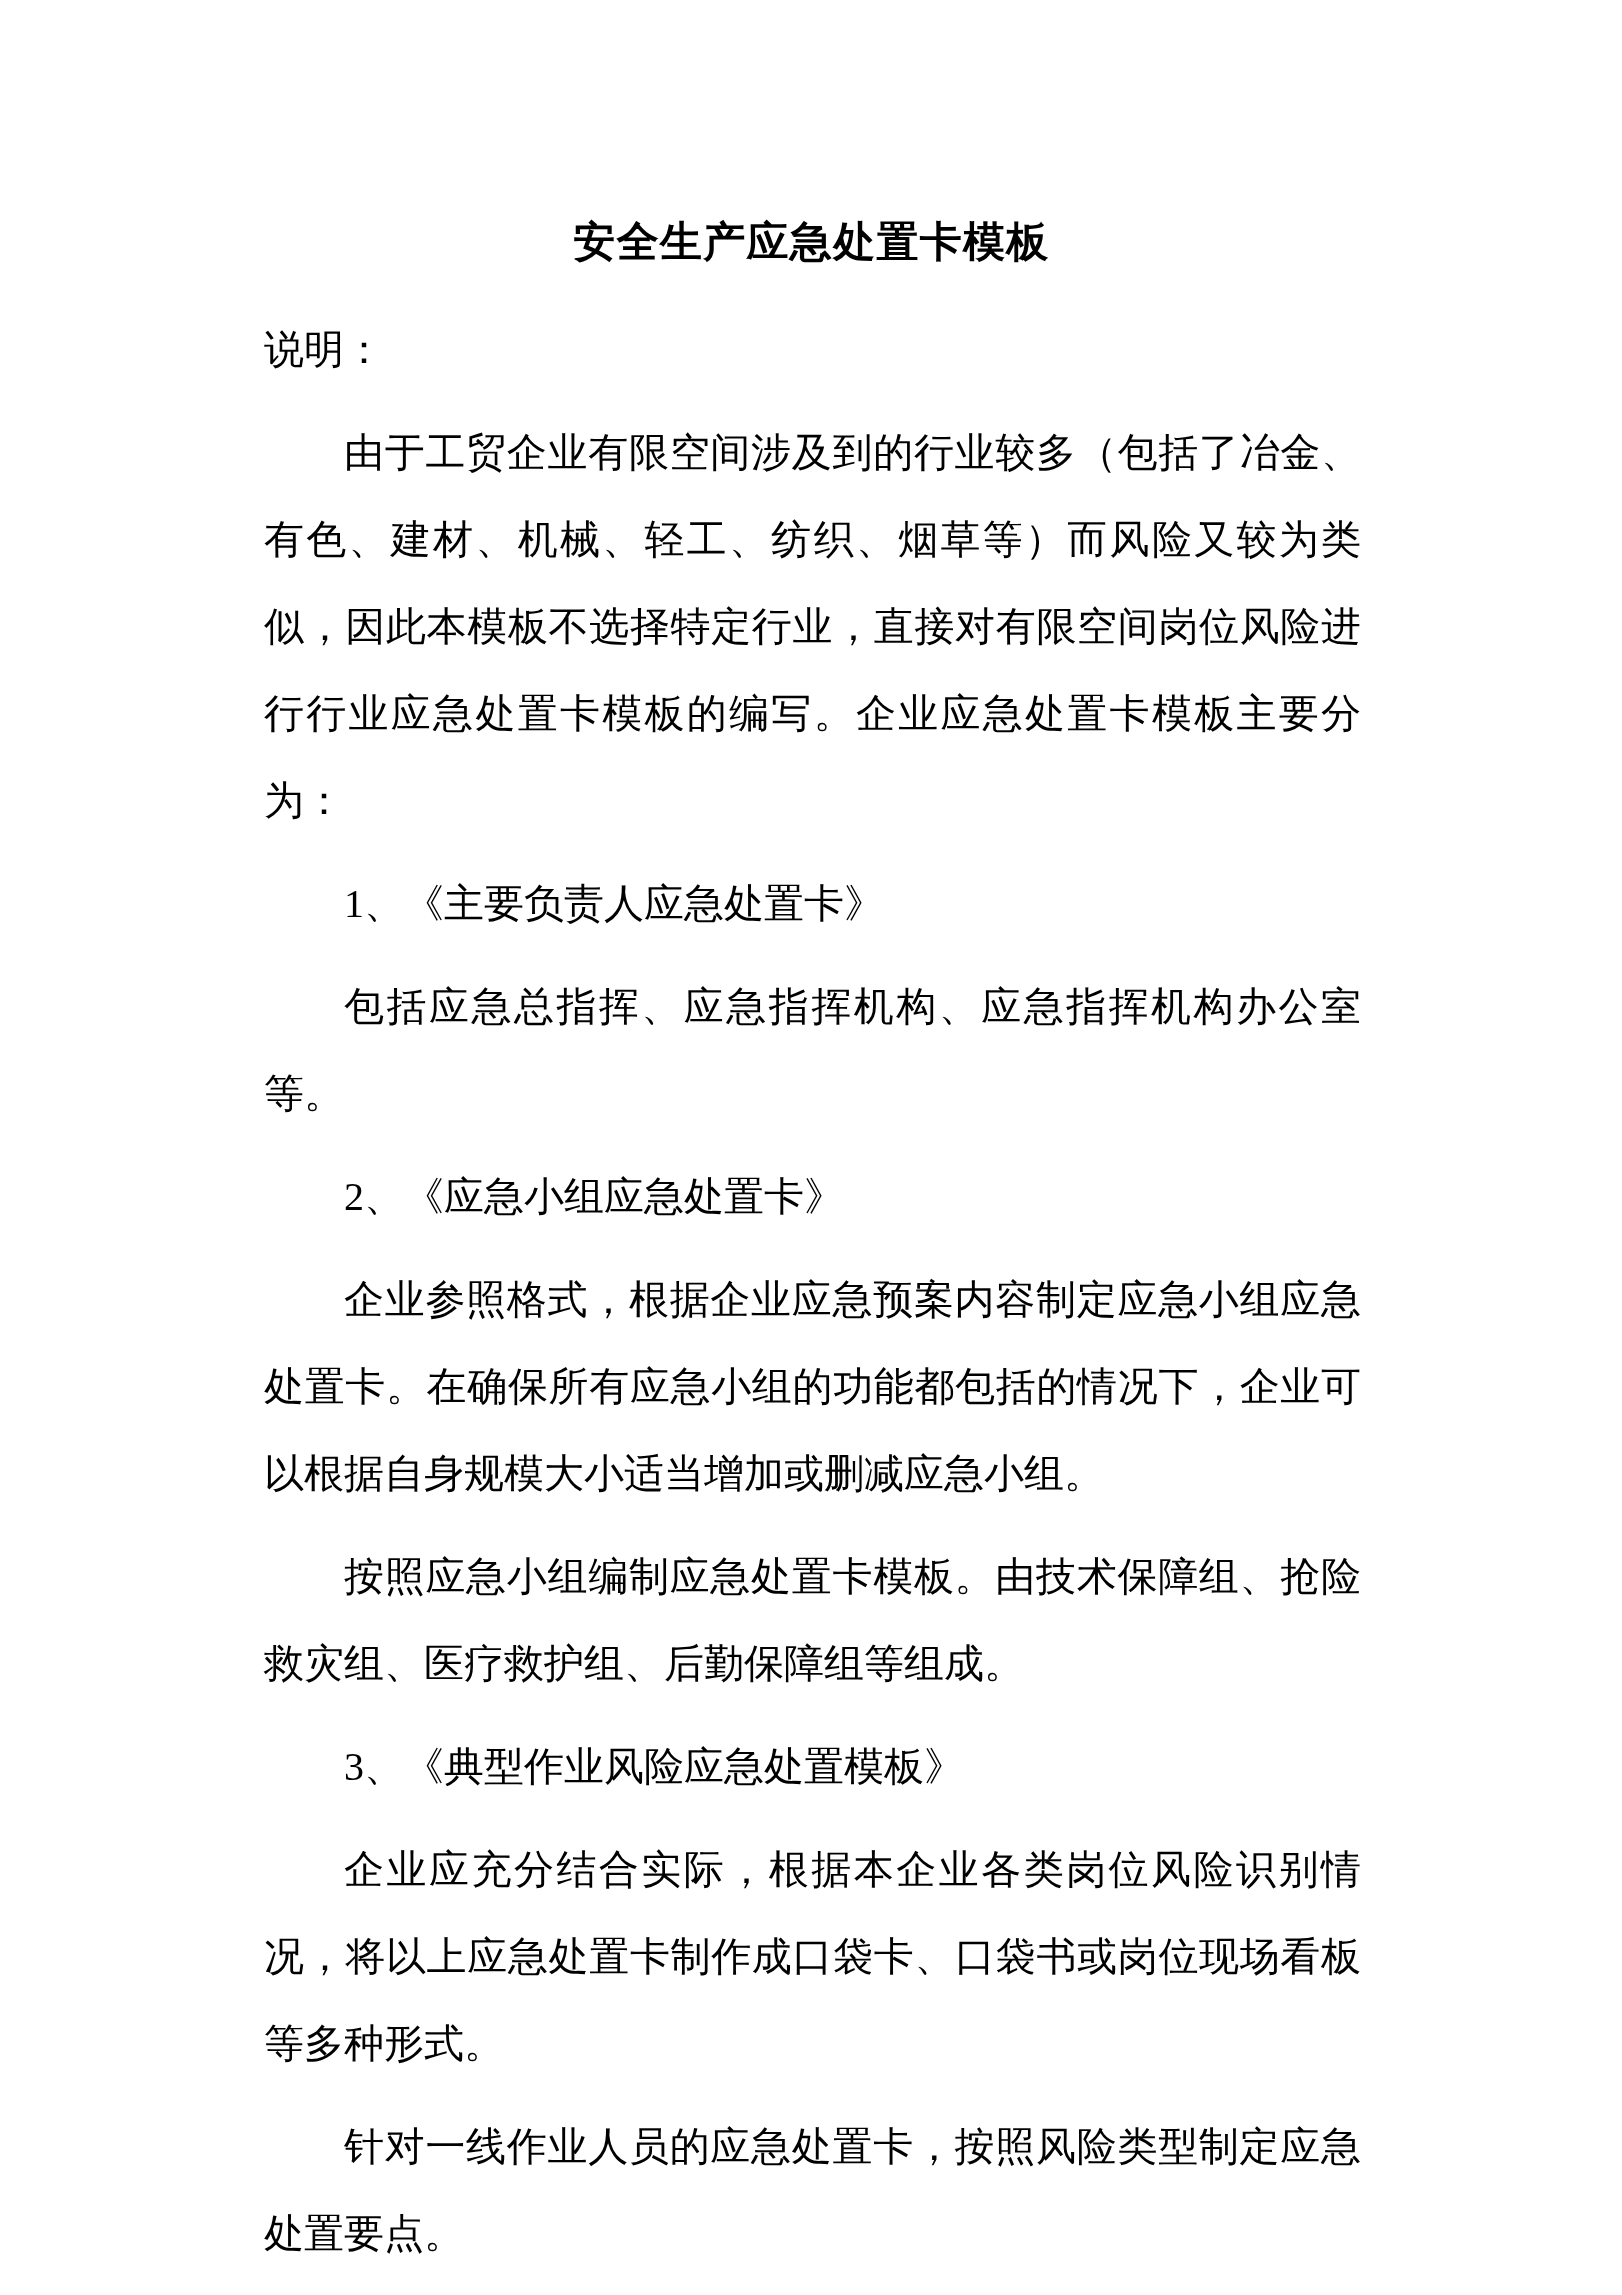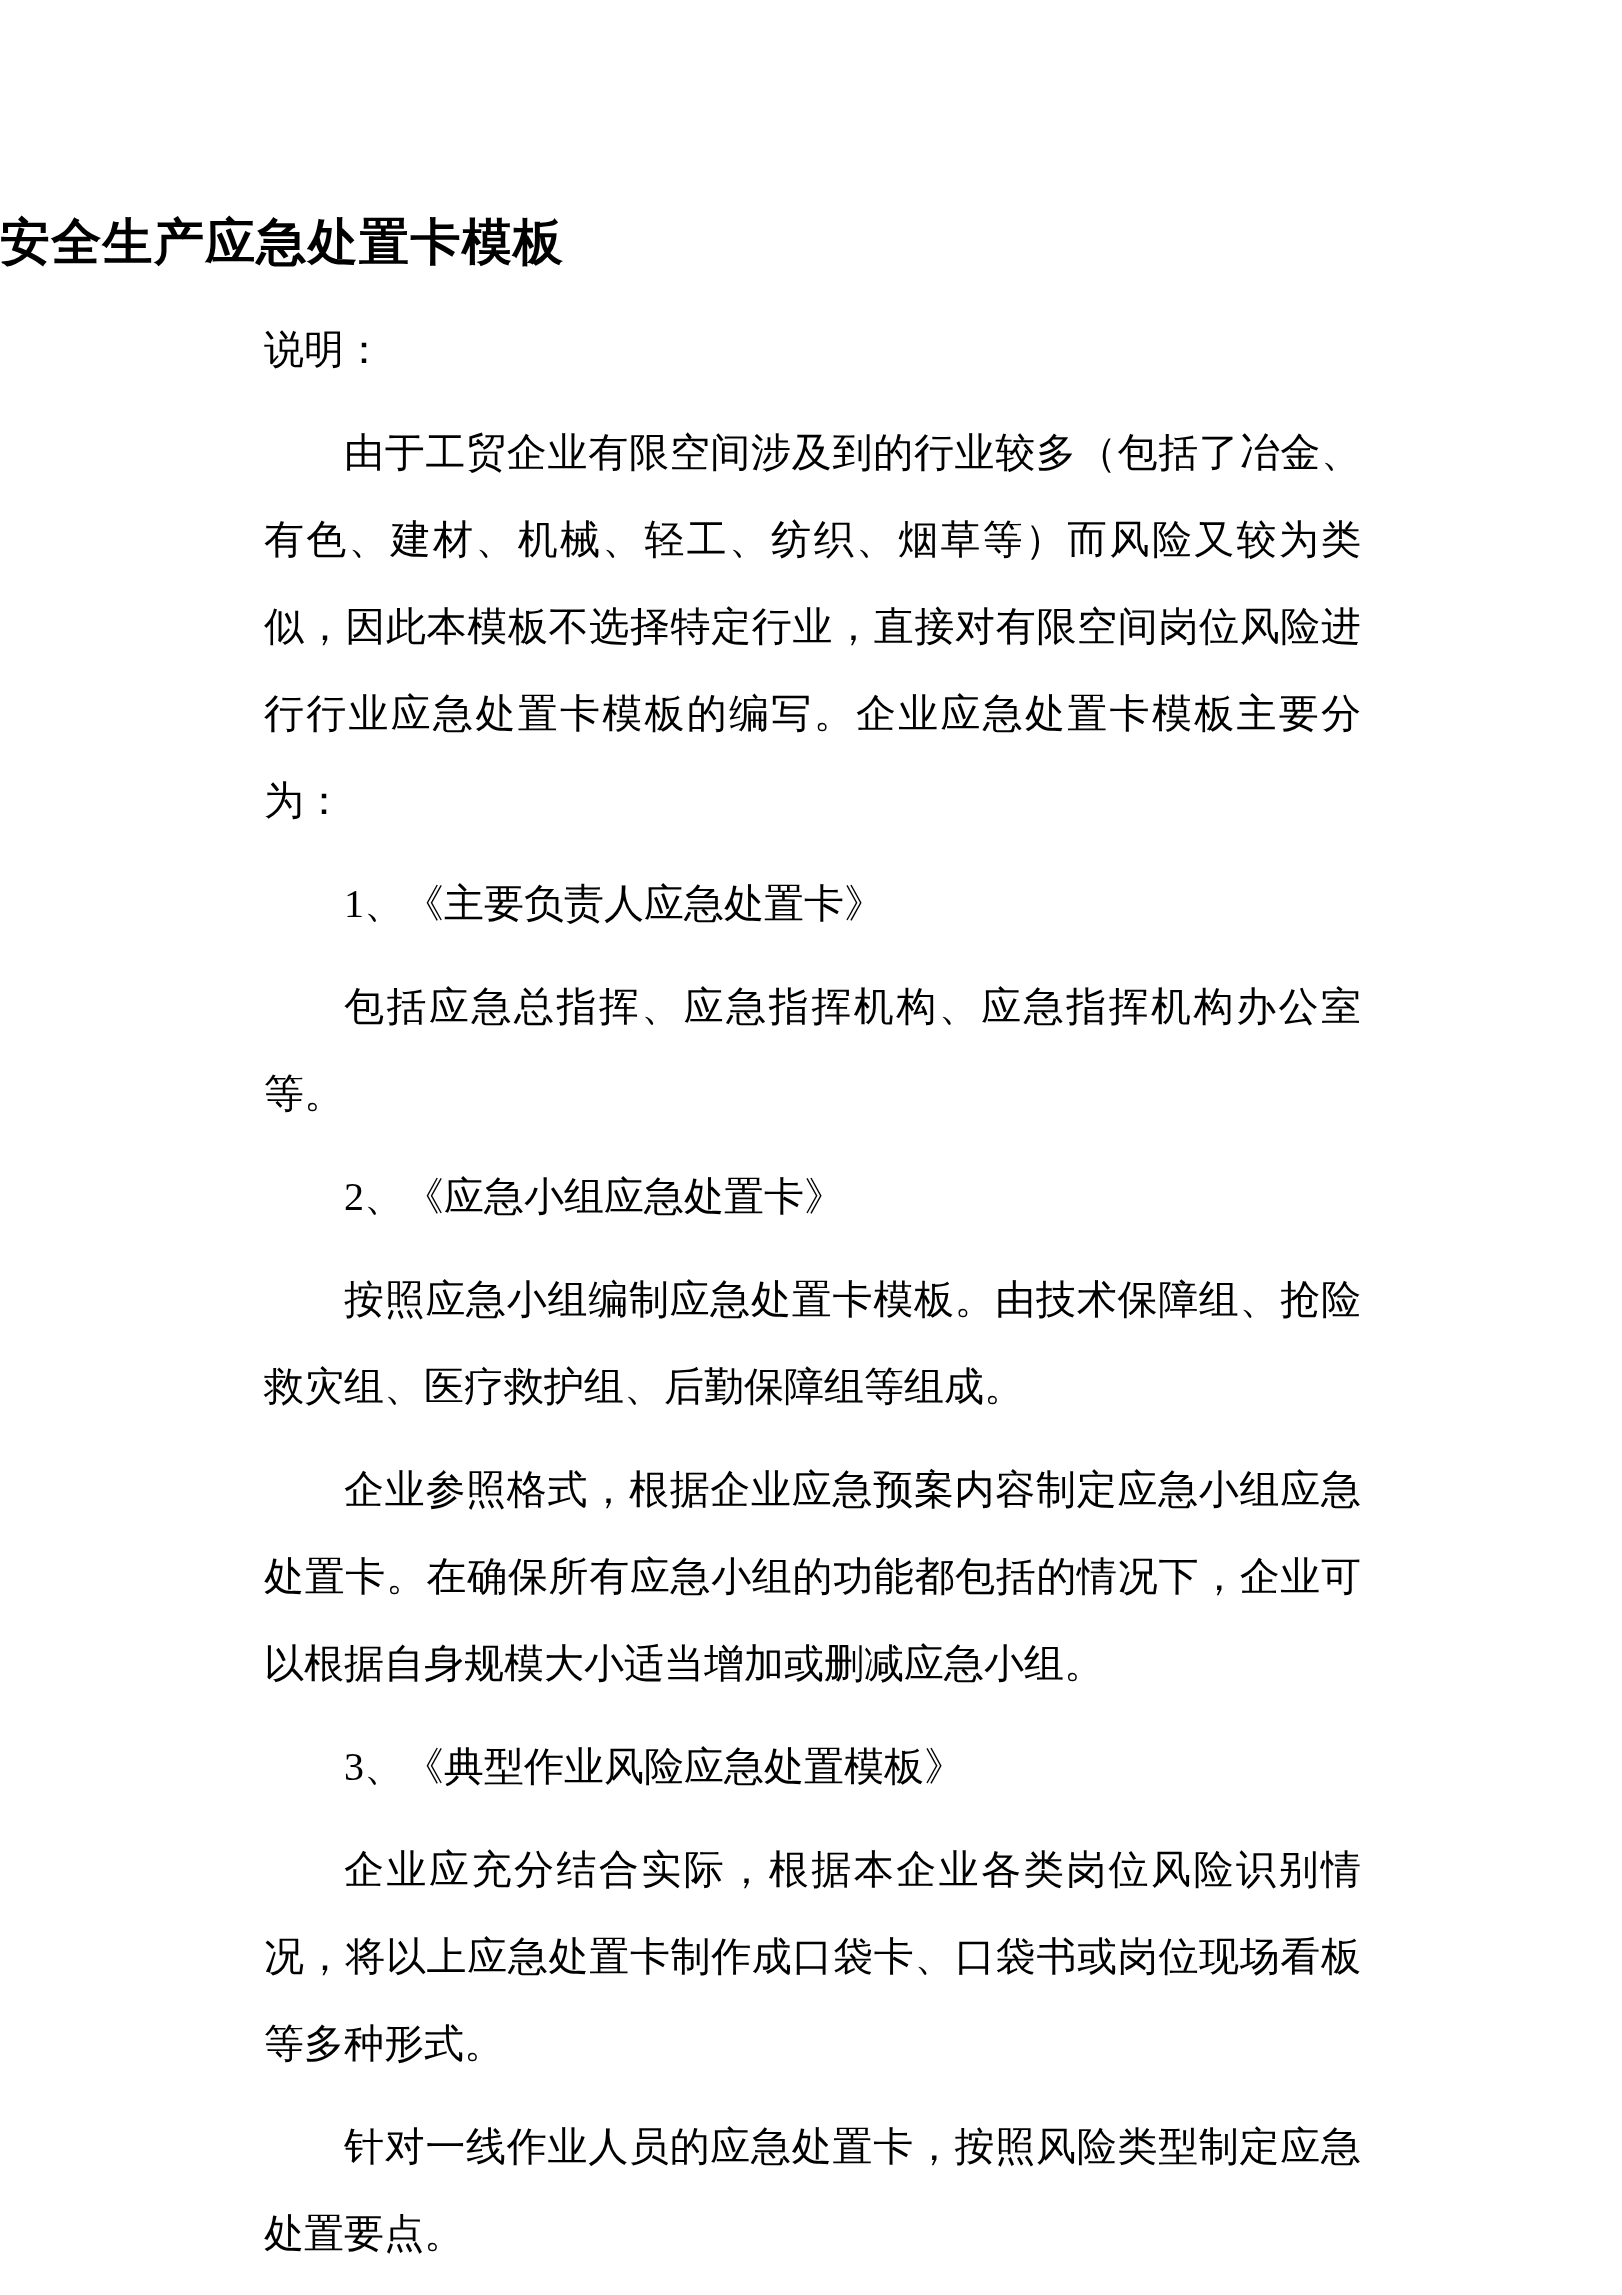--- a/index.html
+++ b/index.html
@@ -13,24 +13,24 @@
     height: 2295px;
     background: #ffffff;
     color: #000000;
     overflow: hidden;
   }
   .doc-title {
     position: absolute;
     top: 196px;
     left: 0;
     width: 1623px;
-    text-align: left;
+    text-align: center;
     font-family: "Liberation Sans", "DejaVu Sans", sans-serif;
     font-weight: bold;
-    font-size: 50px;
+    font-size: 42px;
     line-height: 92px;
     letter-spacing: 1.3px;
     white-space: nowrap;
   }
   .doc-body {
     position: absolute;
     top: 290px;
     left: 248px;
     width: 1129px;
     font-family: "Liberation Serif", "DejaVu Serif", serif;
@@ -60,23 +60,23 @@
       <p>说明：</p>
 
       <p class="indent">由于工贸企业有限空间涉及到的行业较多（包括了冶金、有色、建材、机械、轻工、纺织、烟草等）而风险又较为类似，因此本模板不选择特定行业，直接对有限空间岗位风险进行行业应急处置卡模板的编写。企业应急处置卡模板主要分为：</p>
 
       <p class="indent">1、《主要负责人应急处置卡》</p>
 
       <p class="indent">包括应急总指挥、应急指挥机构、应急指挥机构办公室等。</p>
 
       <p class="indent">2、《应急小组应急处置卡》</p>
 
+      <p class="indent">企业参照格式，根据企业应急预案内容制定应急小组应急处置卡。在确保所有应急小组的功能都包括的情况下，企业可以根据自身规模大小适当增加或删减应急小组。</p>
+
       <p class="indent">按照应急小组编制应急处置卡模板。由技术保障组、抢险救灾组、医疗救护组、后勤保障组等组成。</p>
-
-      <p class="indent">企业参照格式，根据企业应急预案内容制定应急小组应急处置卡。在确保所有应急小组的功能都包括的情况下，企业可以根据自身规模大小适当增加或删减应急小组。</p>
 
       <p class="indent">3、《典型作业风险应急处置模板》</p>
 
       <p class="indent">企业应充分结合实际，根据本企业各类岗位风险识别情况，将以上应急处置卡制作成口袋卡、口袋书或岗位现场看板等多种形式。</p>
 
       <p class="indent">针对一线作业人员的应急处置卡，按照风险类型制定应急处置要点。</p>
     </div>
 </div>
 
 

